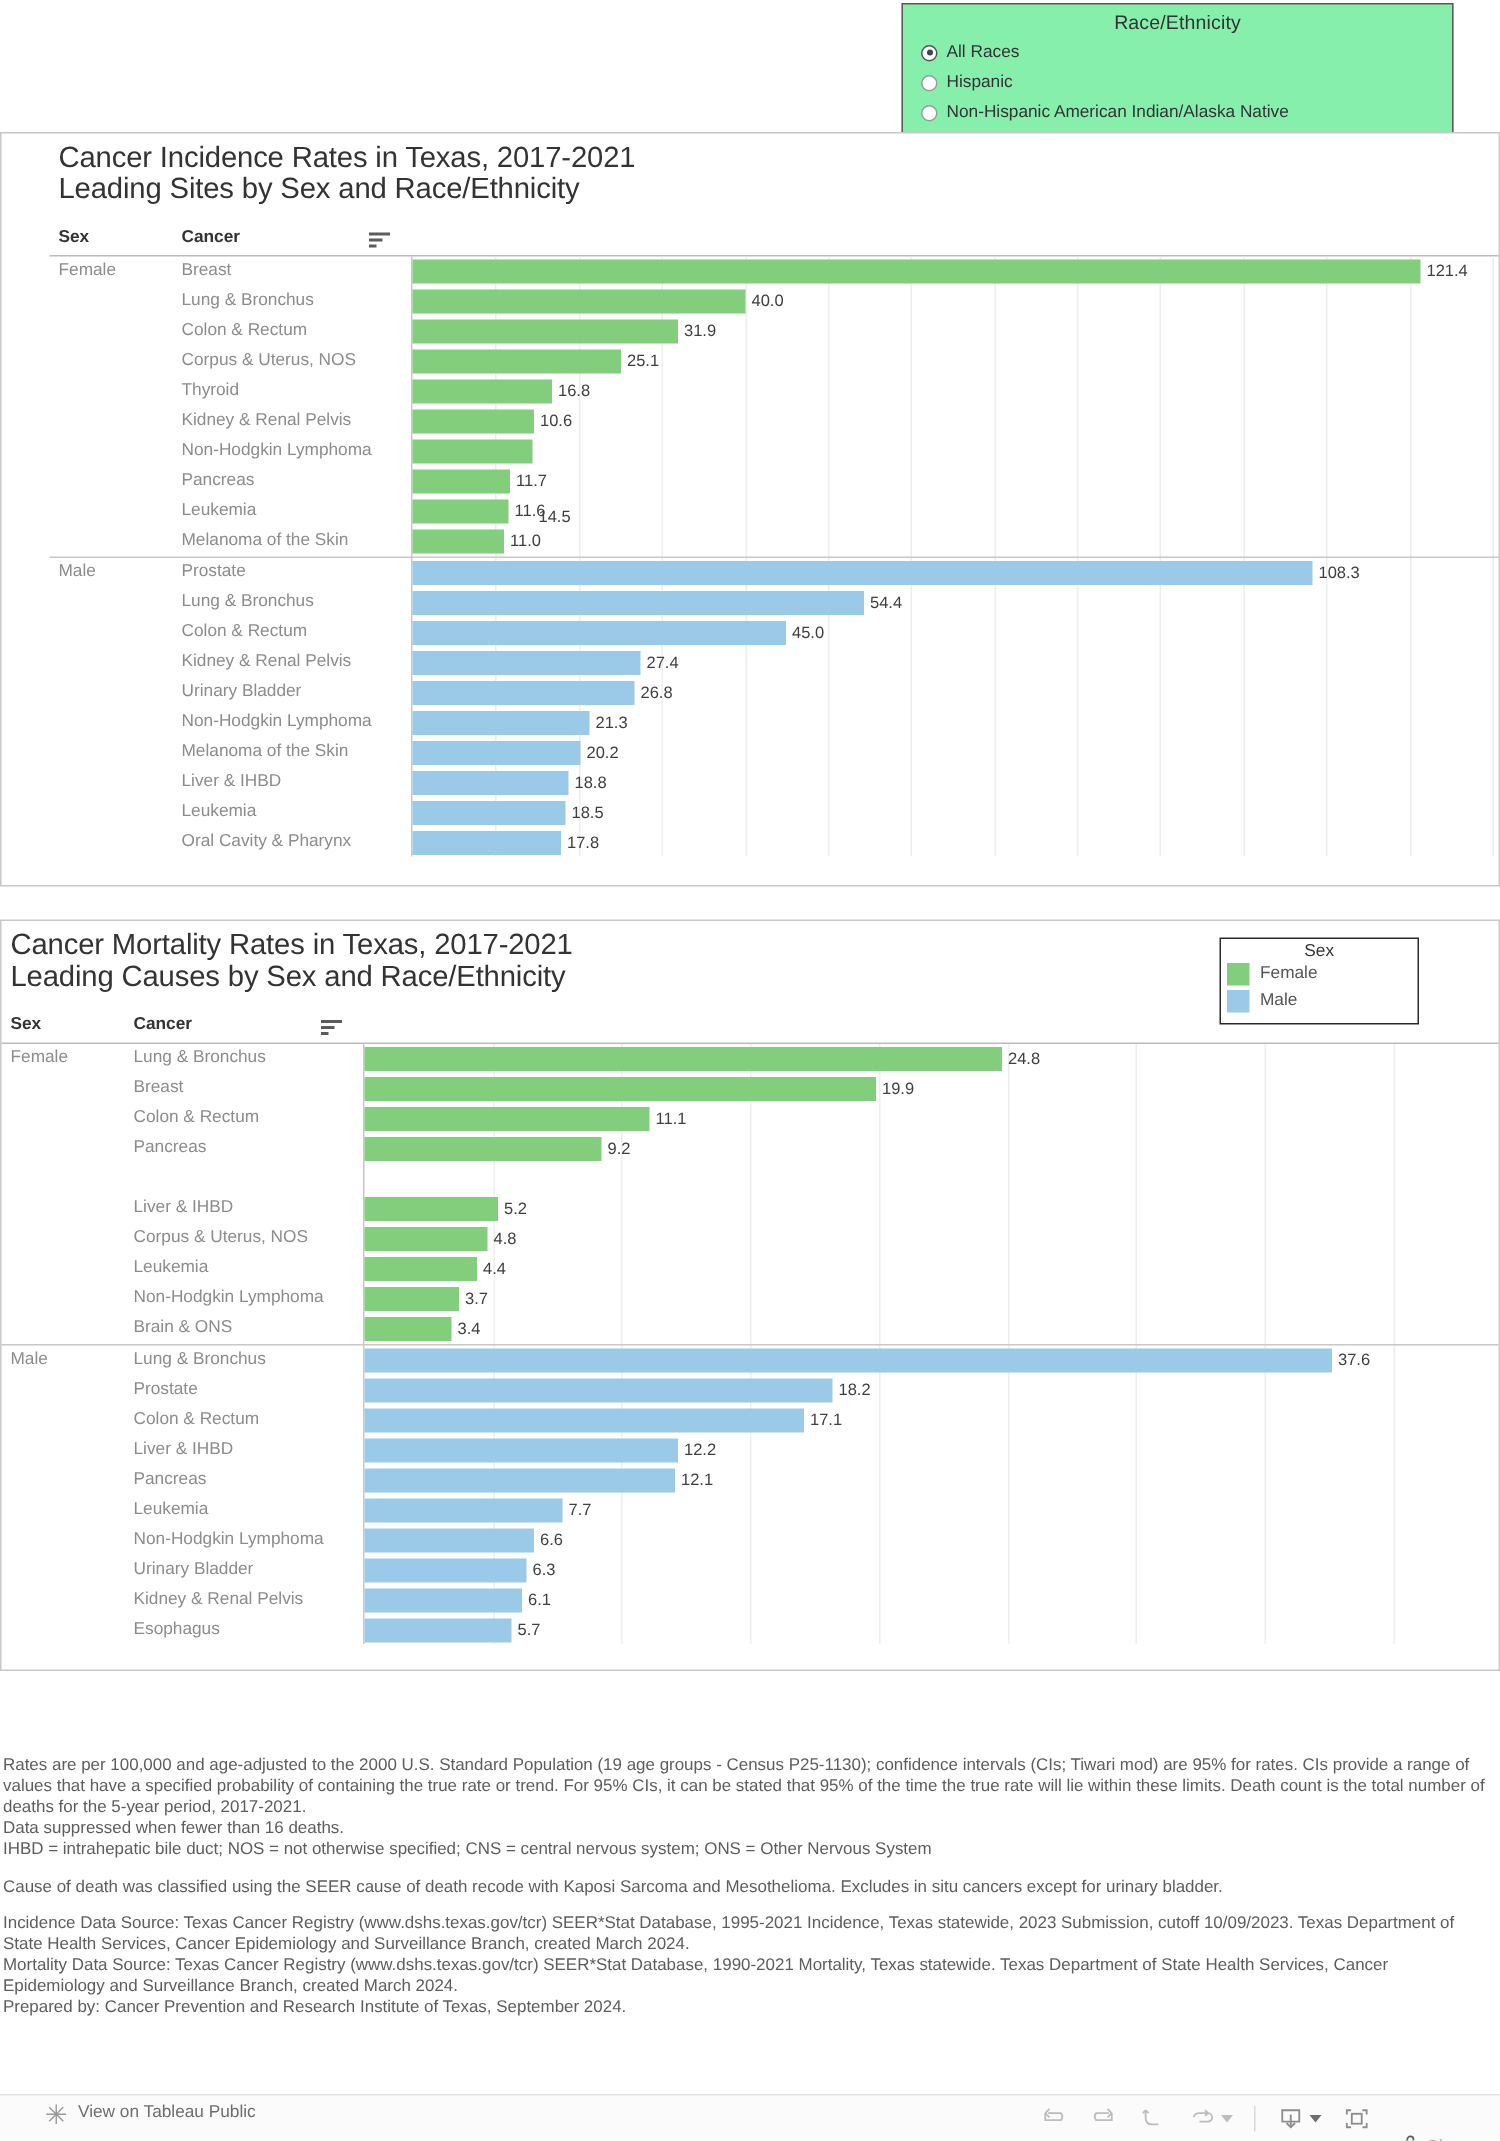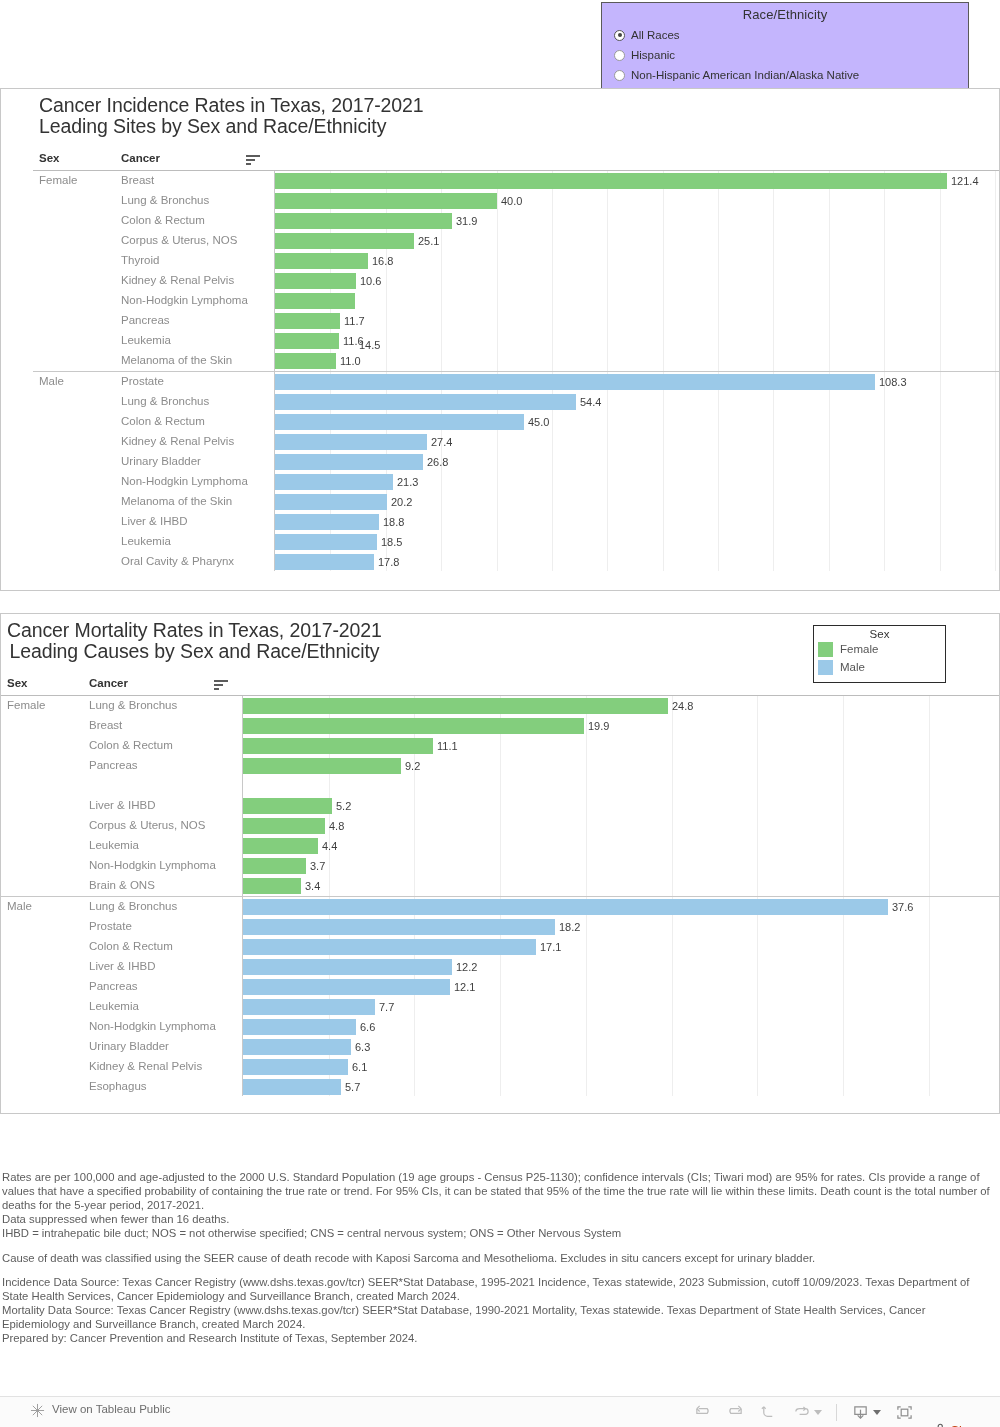--- a/index.html
+++ b/index.html
@@ -8,21 +8,21 @@
     width: 1000px; height: 1427px;
     background: #ffffff;
     font-family: "Liberation Sans", sans-serif;
     overflow: hidden;
   }
   .dash { position: relative; width: 1000px; height: 1427px; background:#fff; }
 
   
   .race-filter {
     position: absolute; left: 601px; top: 2px; width: 368px; height: 153px;
-    background: #c4b5fd; border: 1px solid #5a5a5a;
+    background: #86efac; border: 1px solid #5a5a5a;
   }
   .race-filter .rf-title {
     text-align: center; font-size: 13px; color: #333; padding-top: 4px; letter-spacing: .1px;
   }
   .rf-list { margin-top: 3px; }
   .rf-item { display: flex; align-items: center; height: 20px; padding-left: 12px; cursor: pointer; }
   .radio {
     width: 11px; height: 11px; border-radius: 50%;
     border: 1px solid #9a9a9a; background: #fff;
     display: inline-block; position: relative; flex: none; margin-right: 6px;
@@ -270,21 +270,21 @@
             <div class="cat">Oral Cavity &amp; Pharynx</div>
             <div class="bar male" style="left: 242px; width: 99px;"></div>
             <div class="vlabel" style="left: 345px;">17.8</div>
           </div>
         </div>
     </div>
   </div>
 
   <div class="panel" id="panel-mortality" style="top:613px; height:501px; width:1000px;">
     <div class="panel-inner">
-      <div class="chart-title" style="top:6px;text-align:center;">Cancer Mortality Rates in Texas, 2017-2021
+      <div class="chart-title" style="top:6px;">Cancer Mortality Rates in Texas, 2017-2021
 Leading Causes by Sex and Race/Ethnicity</div>
 
       <div class="hdr" style="top:60px;">
         <div class="hcell" style="left:6px;">Sex</div>
         <div class="hcell" style="left:88px;">Cancer</div>
         <div class="sort-icon" style="left:213px;">
           <i></i>
             <i></i>
             <i></i>
         </div>

